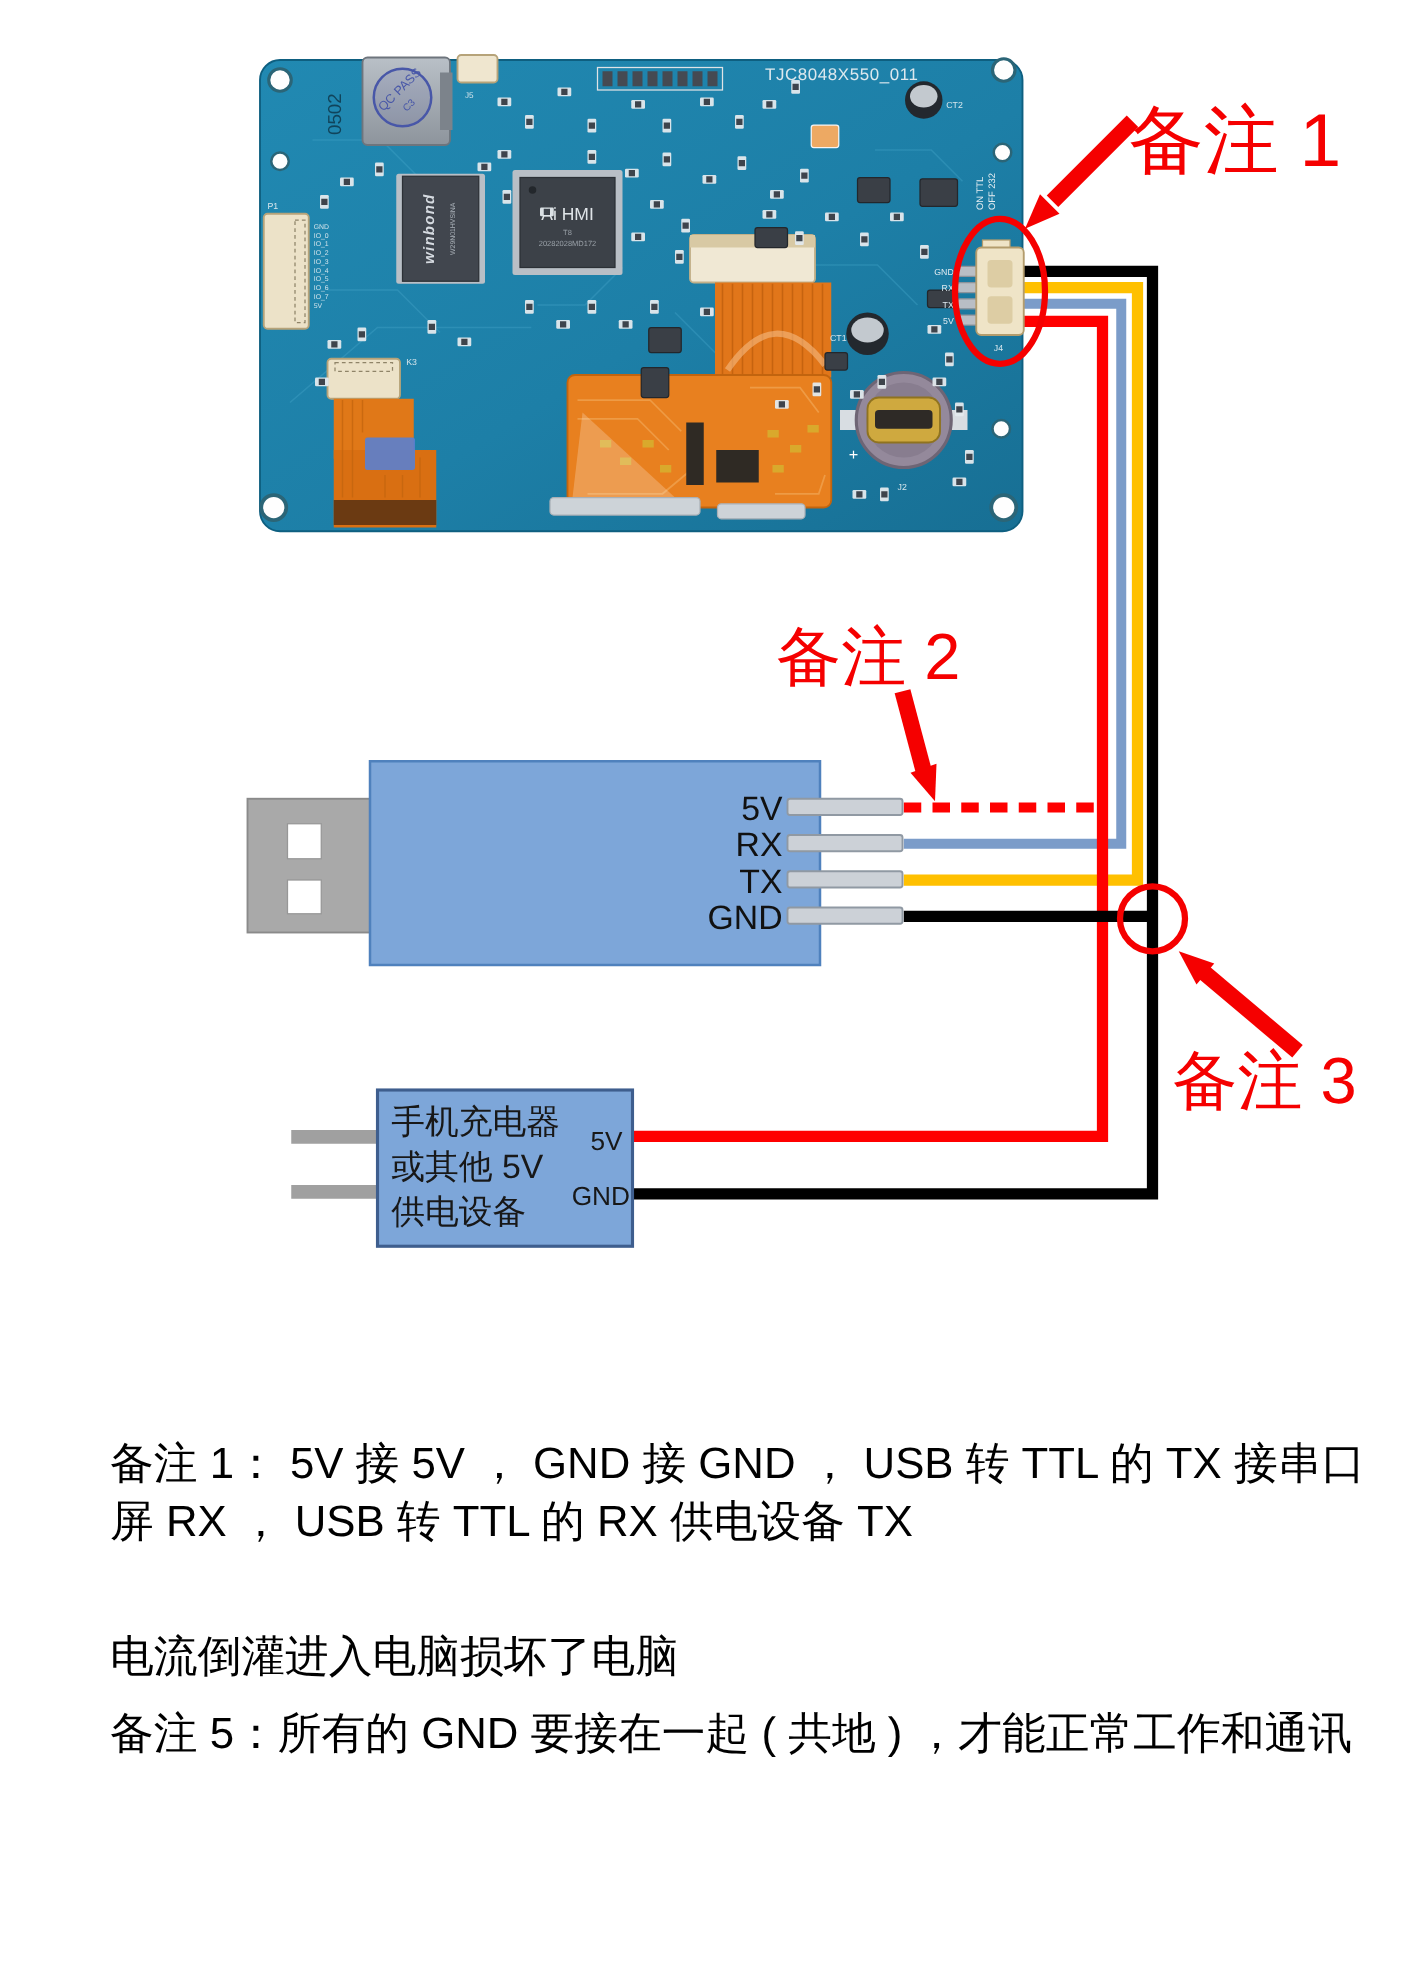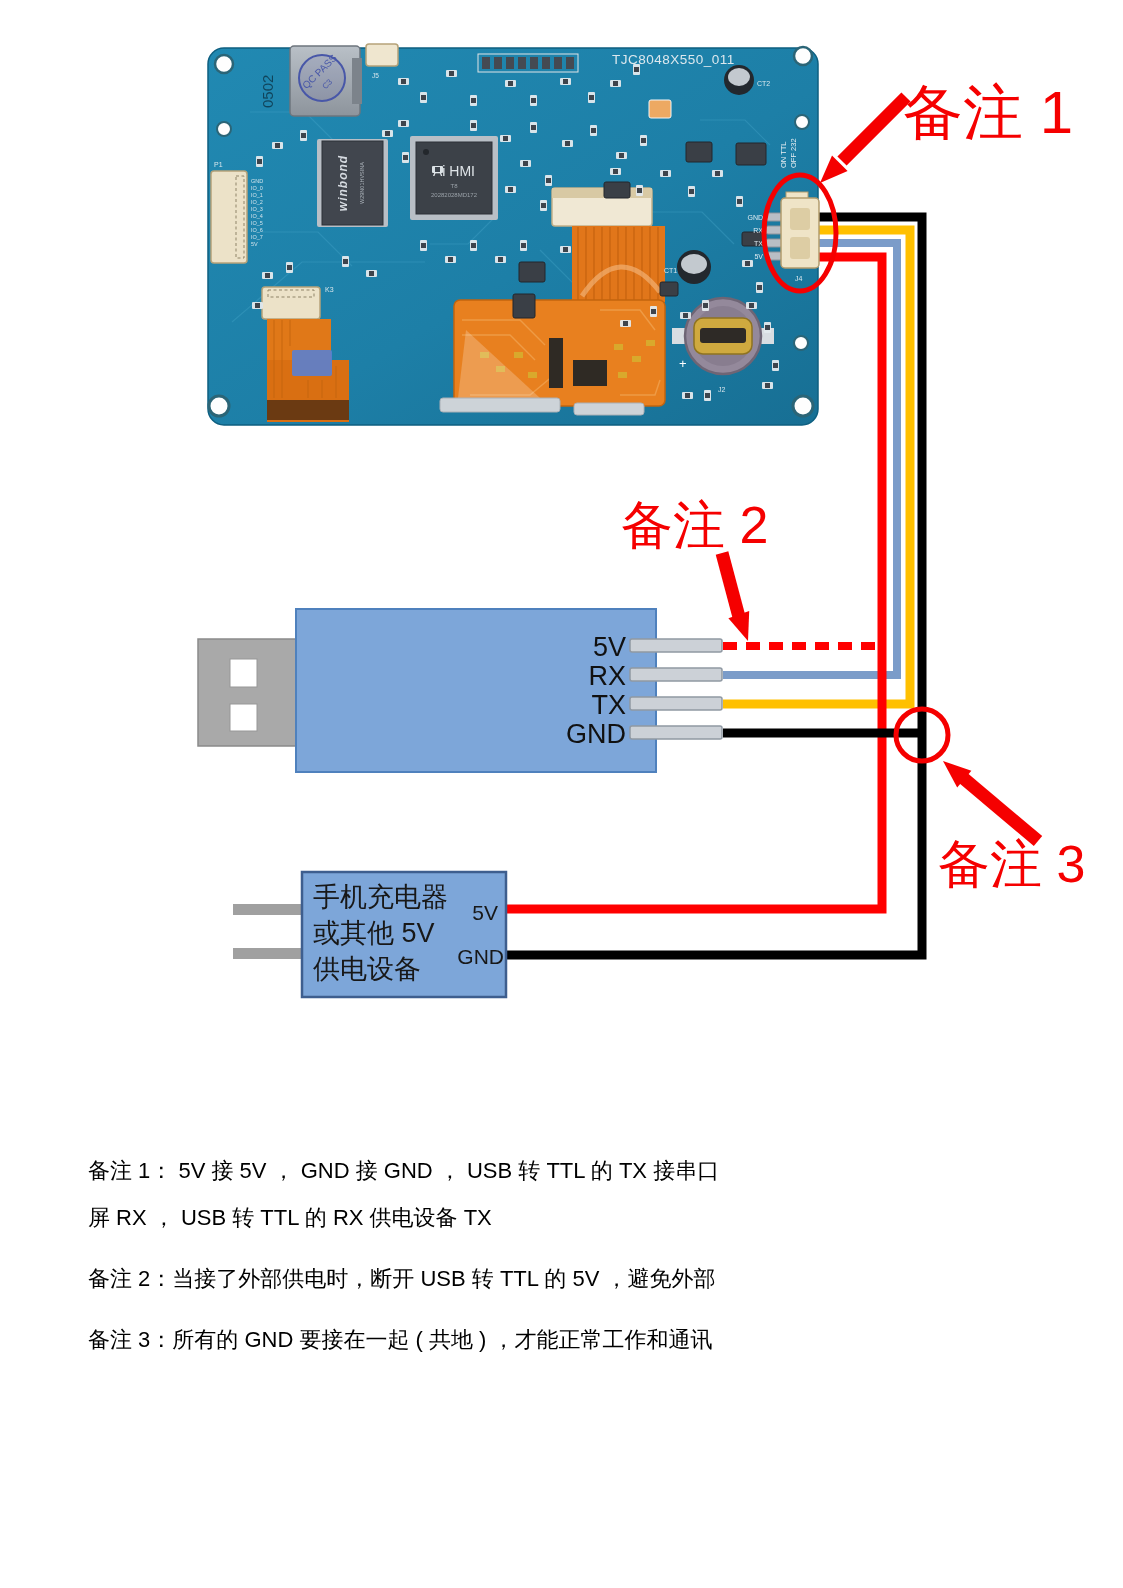--- a/index.html
+++ b/index.html
@@ -1,18 +1,18 @@
 <!DOCTYPE html>
 <html><head>
 <meta charset="utf-8">
 <style>
   html,body{margin:0;padding:0;background:#ffffff;}
   body{width:1123px;height:1588px;position:relative;font-family:"Liberation Sans","DejaVu Sans",sans-serif;}
   #diagram{position:absolute;left:0;top:0;}
-  .notes{position:absolute;left:88px;top:1147px;width:980px;color:#000;font-size:22px;line-height:47px;}
+  .notes{position:absolute;left:88px;top:1147px;width:980px;color:#000;font-size:35px;line-height:47px;}
   .notes p{margin:0 0 14px 0;}
   .note-line{white-space:nowrap;}
   svg text{user-select:none;}
 </style>
 </head>
 <body>
 
 <svg id="diagram" width="1123" height="1100" viewBox="0 0 1123 1100">
   <defs>
     <linearGradient id="boardGrad" x1="0" y1="0" x2="1" y2="1">
@@ -412,18 +412,19 @@
     <text x="938" y="882" font-size="52" fill="#f50000">备注 3</text>
   </g>
 </svg>
 
 <div class="notes">
   <p>
     <span class="note-line">备注 1：  5V 接 5V ，  GND 接 GND ，  USB 转 TTL 的 TX 接串口</span><br>
     <span class="note-line">屏 RX ，  USB 转 TTL 的 RX 供电设备 TX</span>
   </p>
   <p>
-    <span class="note-line">备注 2：当接了外部供电时，断开 USB 转 TTL 的 5V ，避免外部</span><br>
+    <br>
+    <span class="note-line">电流倒灌进入电脑损坏了电脑</span>
   </p>
   <p>
-    <span class="note-line">备注 3：所有的 GND 要接在一起 ( 共地 ) ，才能正常工作和通讯</span>
+    <span class="note-line">备注 5：所有的 GND 要接在一起 ( 共地 ) ，才能正常工作和通讯</span>
   </p>
 </div>
 
 </body></html>

